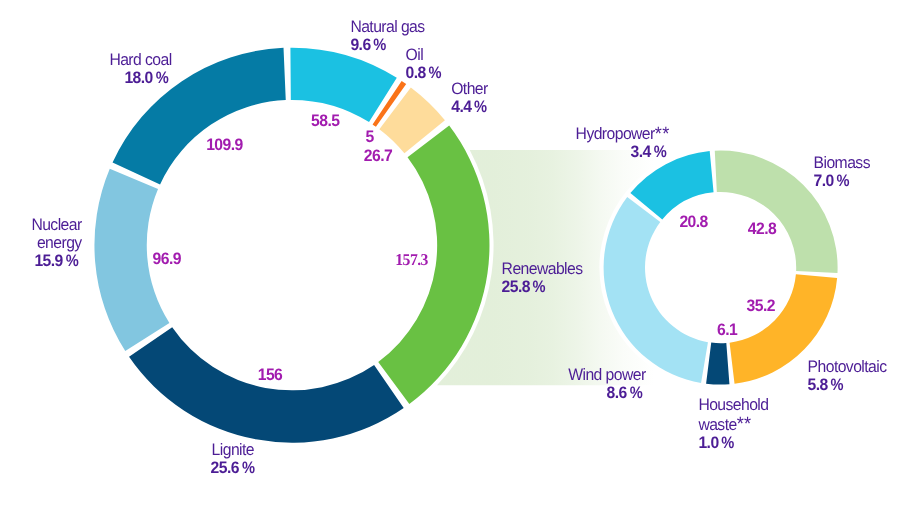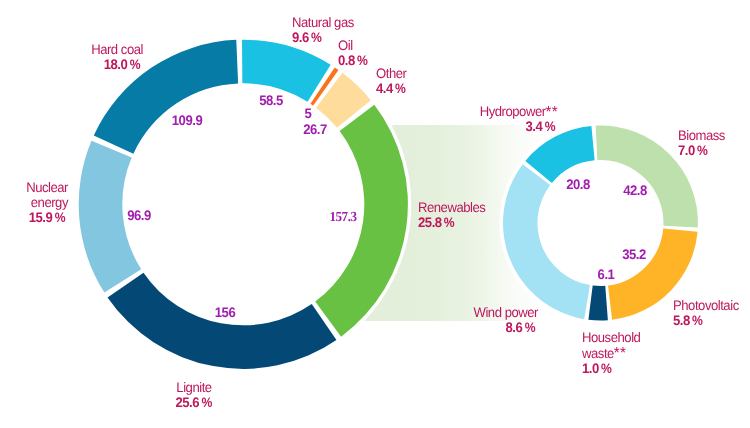--- a/index.html
+++ b/index.html
@@ -37,21 +37,21 @@
     top: 0;
     width: 750px;
     height: 428px;
   }
   .lbl {
     position: absolute;
     white-space: nowrap;
     font-size: 13.8px;
     letter-spacing: -0.5px;
     line-height: 15.2px;
-    color: #be185d;
+    color: #4c1d95;
   }
   .lbl > span { display: block; transform: scaleX(0.95); }
   .lbl.a-left > span  { transform-origin: left center; }
   .lbl.a-right > span { transform-origin: right center; }
   .lbl.a-center > span { transform-origin: center center; }
   .lbl .pct { font-weight: bold; display: block; }
   .lbl .pcs { font-style: normal; margin-left: 2.4px; display: inline-block; transform: scaleX(0.93); transform-origin: left center; }
   .lbl .fn {
     font-style: normal;
     font-size: 16px;
@@ -121,25 +121,25 @@
       </div>
       <div class="lbl a-left" style="top: 66.2px; left: 375.5px; text-align: left;">
         <span class="nm">Other</span>
         <span class="pct">4.4<i class="pcs">%</i></span>
       </div>
       <div class="lbl a-right" style="top: 179.9px; left: -232.5px; width: 300px; text-align: right;">
         <span class="nm">Nuclear</span>
         <span class="nm">energy</span>
         <span class="pct" style="padding-right: 2.4px;">15.9<i class="pcs">%</i></span>
       </div>
-      <div class="lbl a-center" style="top: 380px; left: 44px; width: 300px; text-align: center;">
+      <div class="lbl a-center" style="top: 367px; left: 44px; width: 300px; text-align: center;">
         <span class="nm">Lignite</span>
         <span class="pct">25.6<i class="pcs">%</i></span>
       </div>
-      <div class="lbl a-left" style="top: 200px; left: 417.5px; text-align: left;">
+      <div class="lbl a-left" style="top: 216px; left: 417.5px; text-align: left;">
         <span class="nm">Renewables</span>
         <span class="pct">25.8<i class="pcs">%</i></span>
       </div>
       <div class="lbl a-right" style="top: 103.9px; left: 257.5px; width: 300px; text-align: right;">
         <span class="nm">Hydropower<i class="fn">**</i></span>
         <span class="pct" style="padding-right: 2.4px;">3.4<i class="pcs">%</i></span>
       </div>
       <div class="lbl a-left" style="top: 127.7px; left: 677.5px; text-align: left;">
         <span class="nm">Biomass</span>
         <span class="pct">7.0<i class="pcs">%</i></span>

